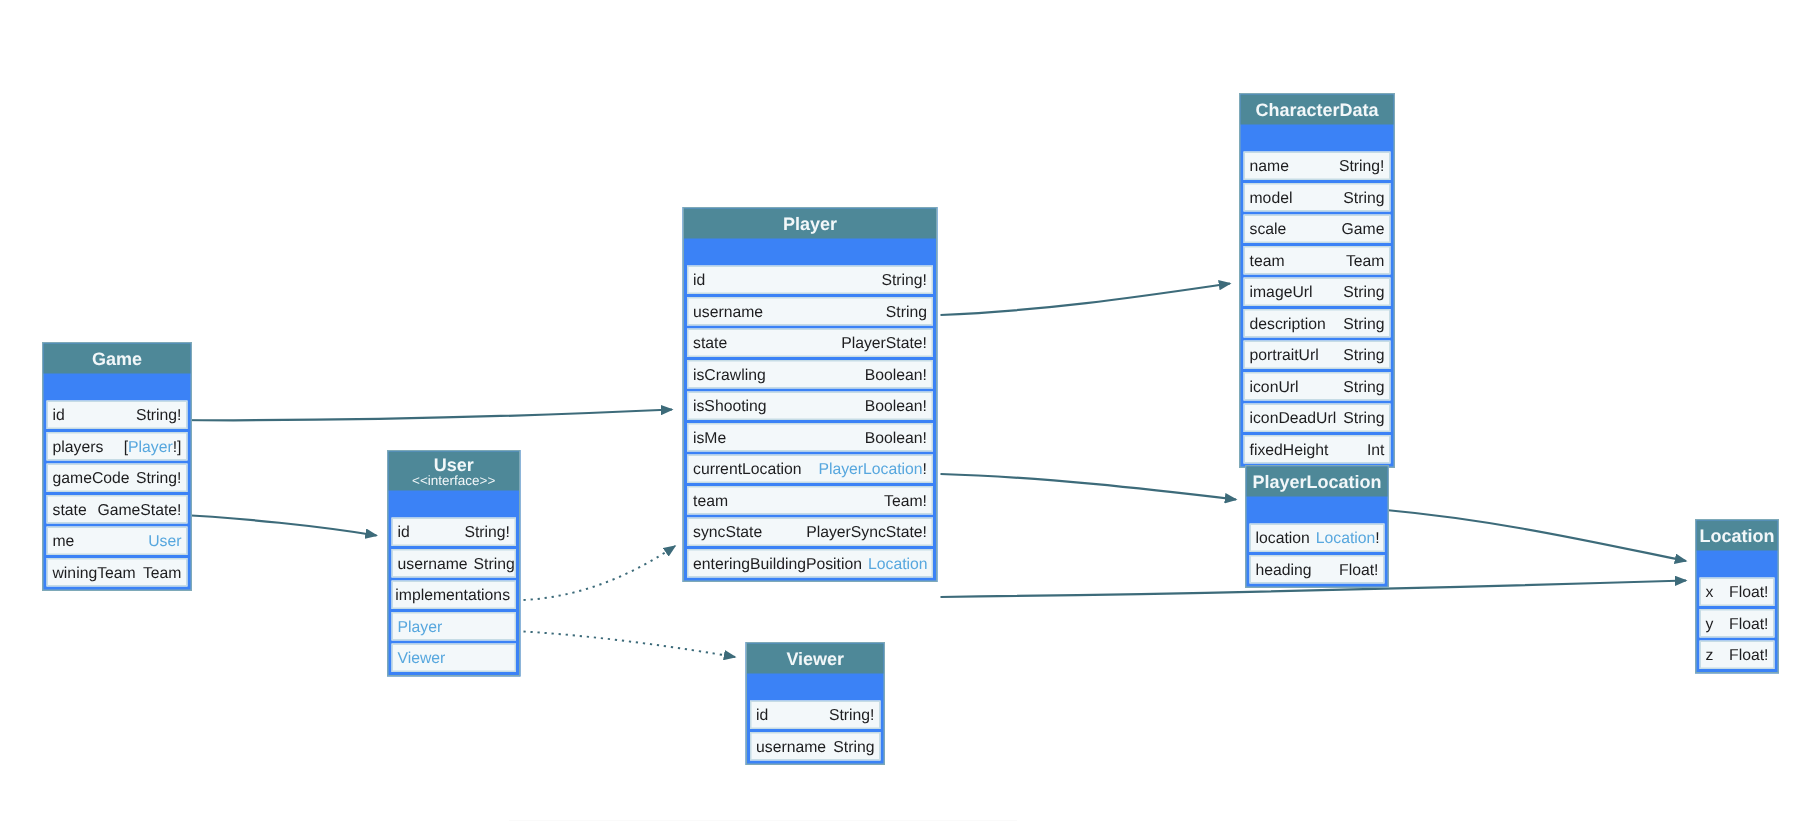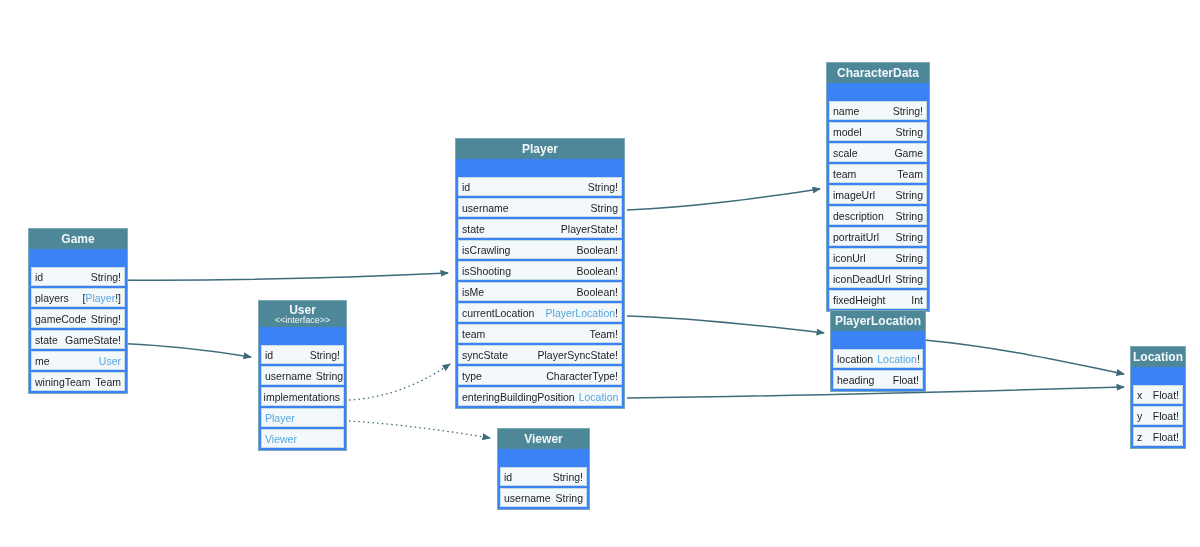--- a/index.html
+++ b/index.html
@@ -140,24 +140,20 @@
           </div>
           <div class="row">
             <span class="fname">team</span>
             <span class="ftype"><span class="">Team!</span></span>
           </div>
           <div class="row">
             <span class="fname">syncState</span>
             <span class="ftype"><span class="">PlayerSyncState!</span></span>
           </div>
           <div class="row">
-            <span class="fname">type</span>
-            <span class="ftype"><span class="">CharacterType!</span></span>
-          </div>
-          <div class="row">
             <span class="fname">enteringBuildingPosition</span>
             <span class="ftype"><span class="link">Location</span></span>
           </div>
         </div>
       </div>
       <div class="table" style="left: 497px; top: 428px; width: 93px;">
         <div class="hdr">
           <span class="ttl">Viewer</span>
         </div>
         <div class="rows">

